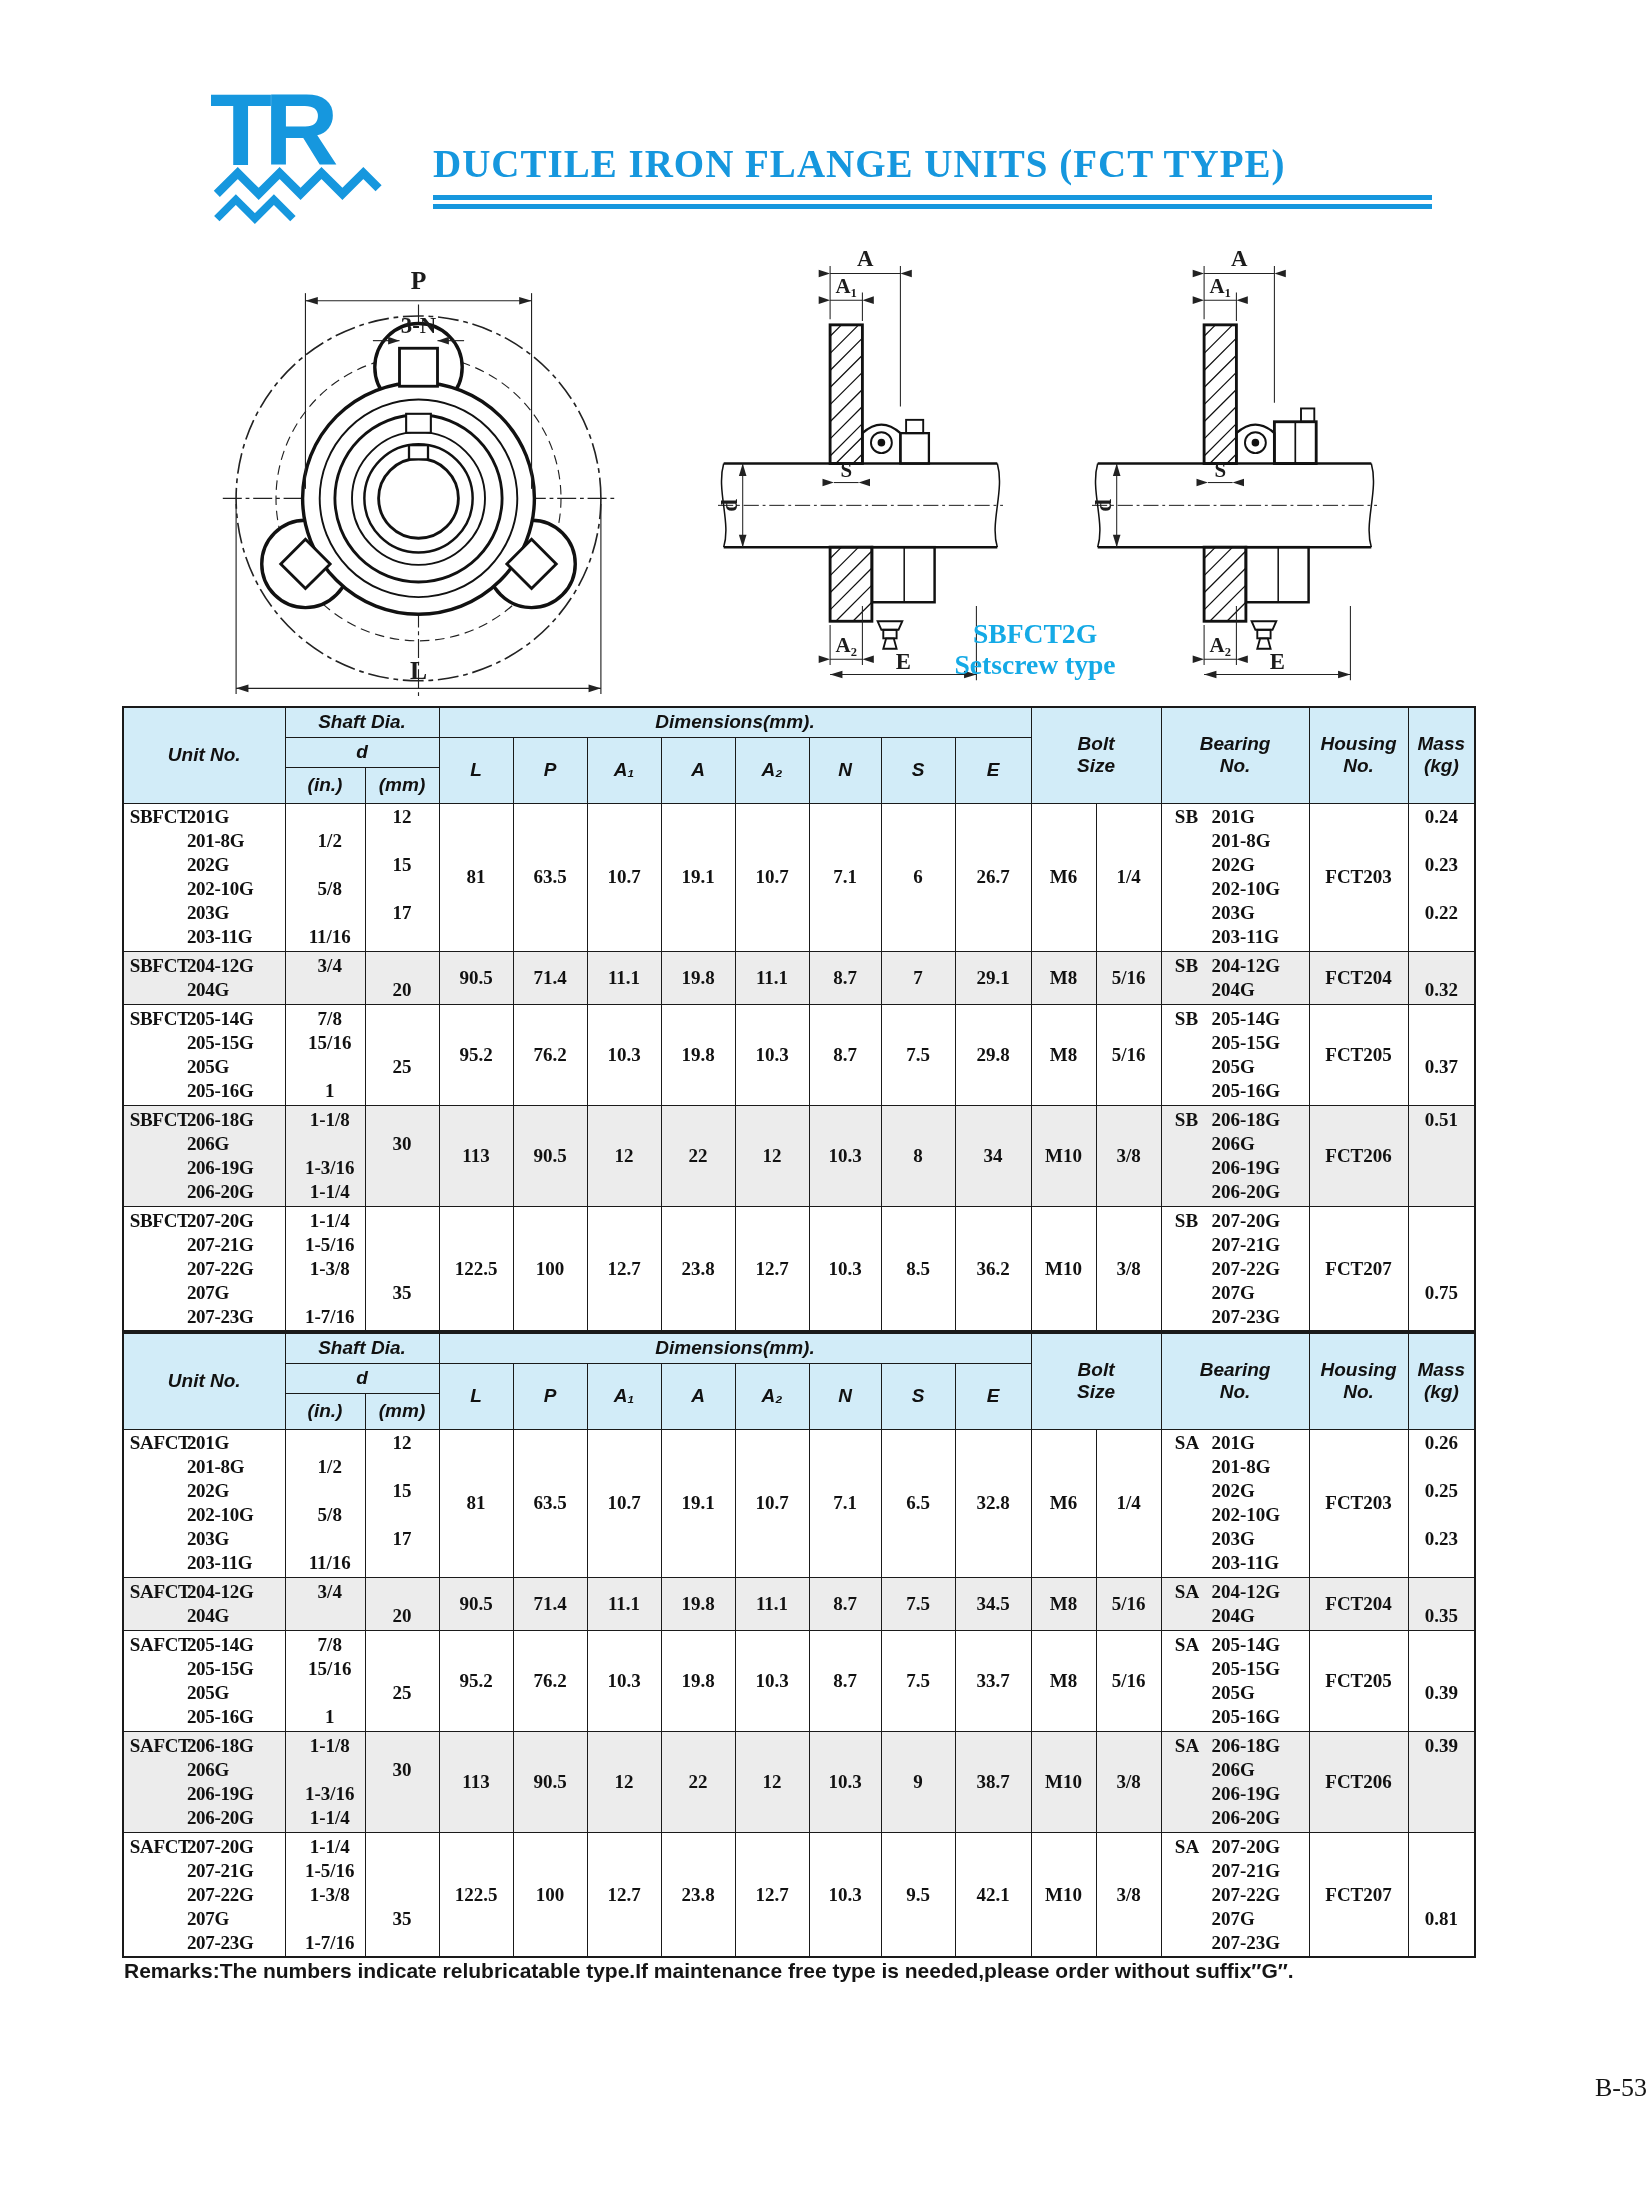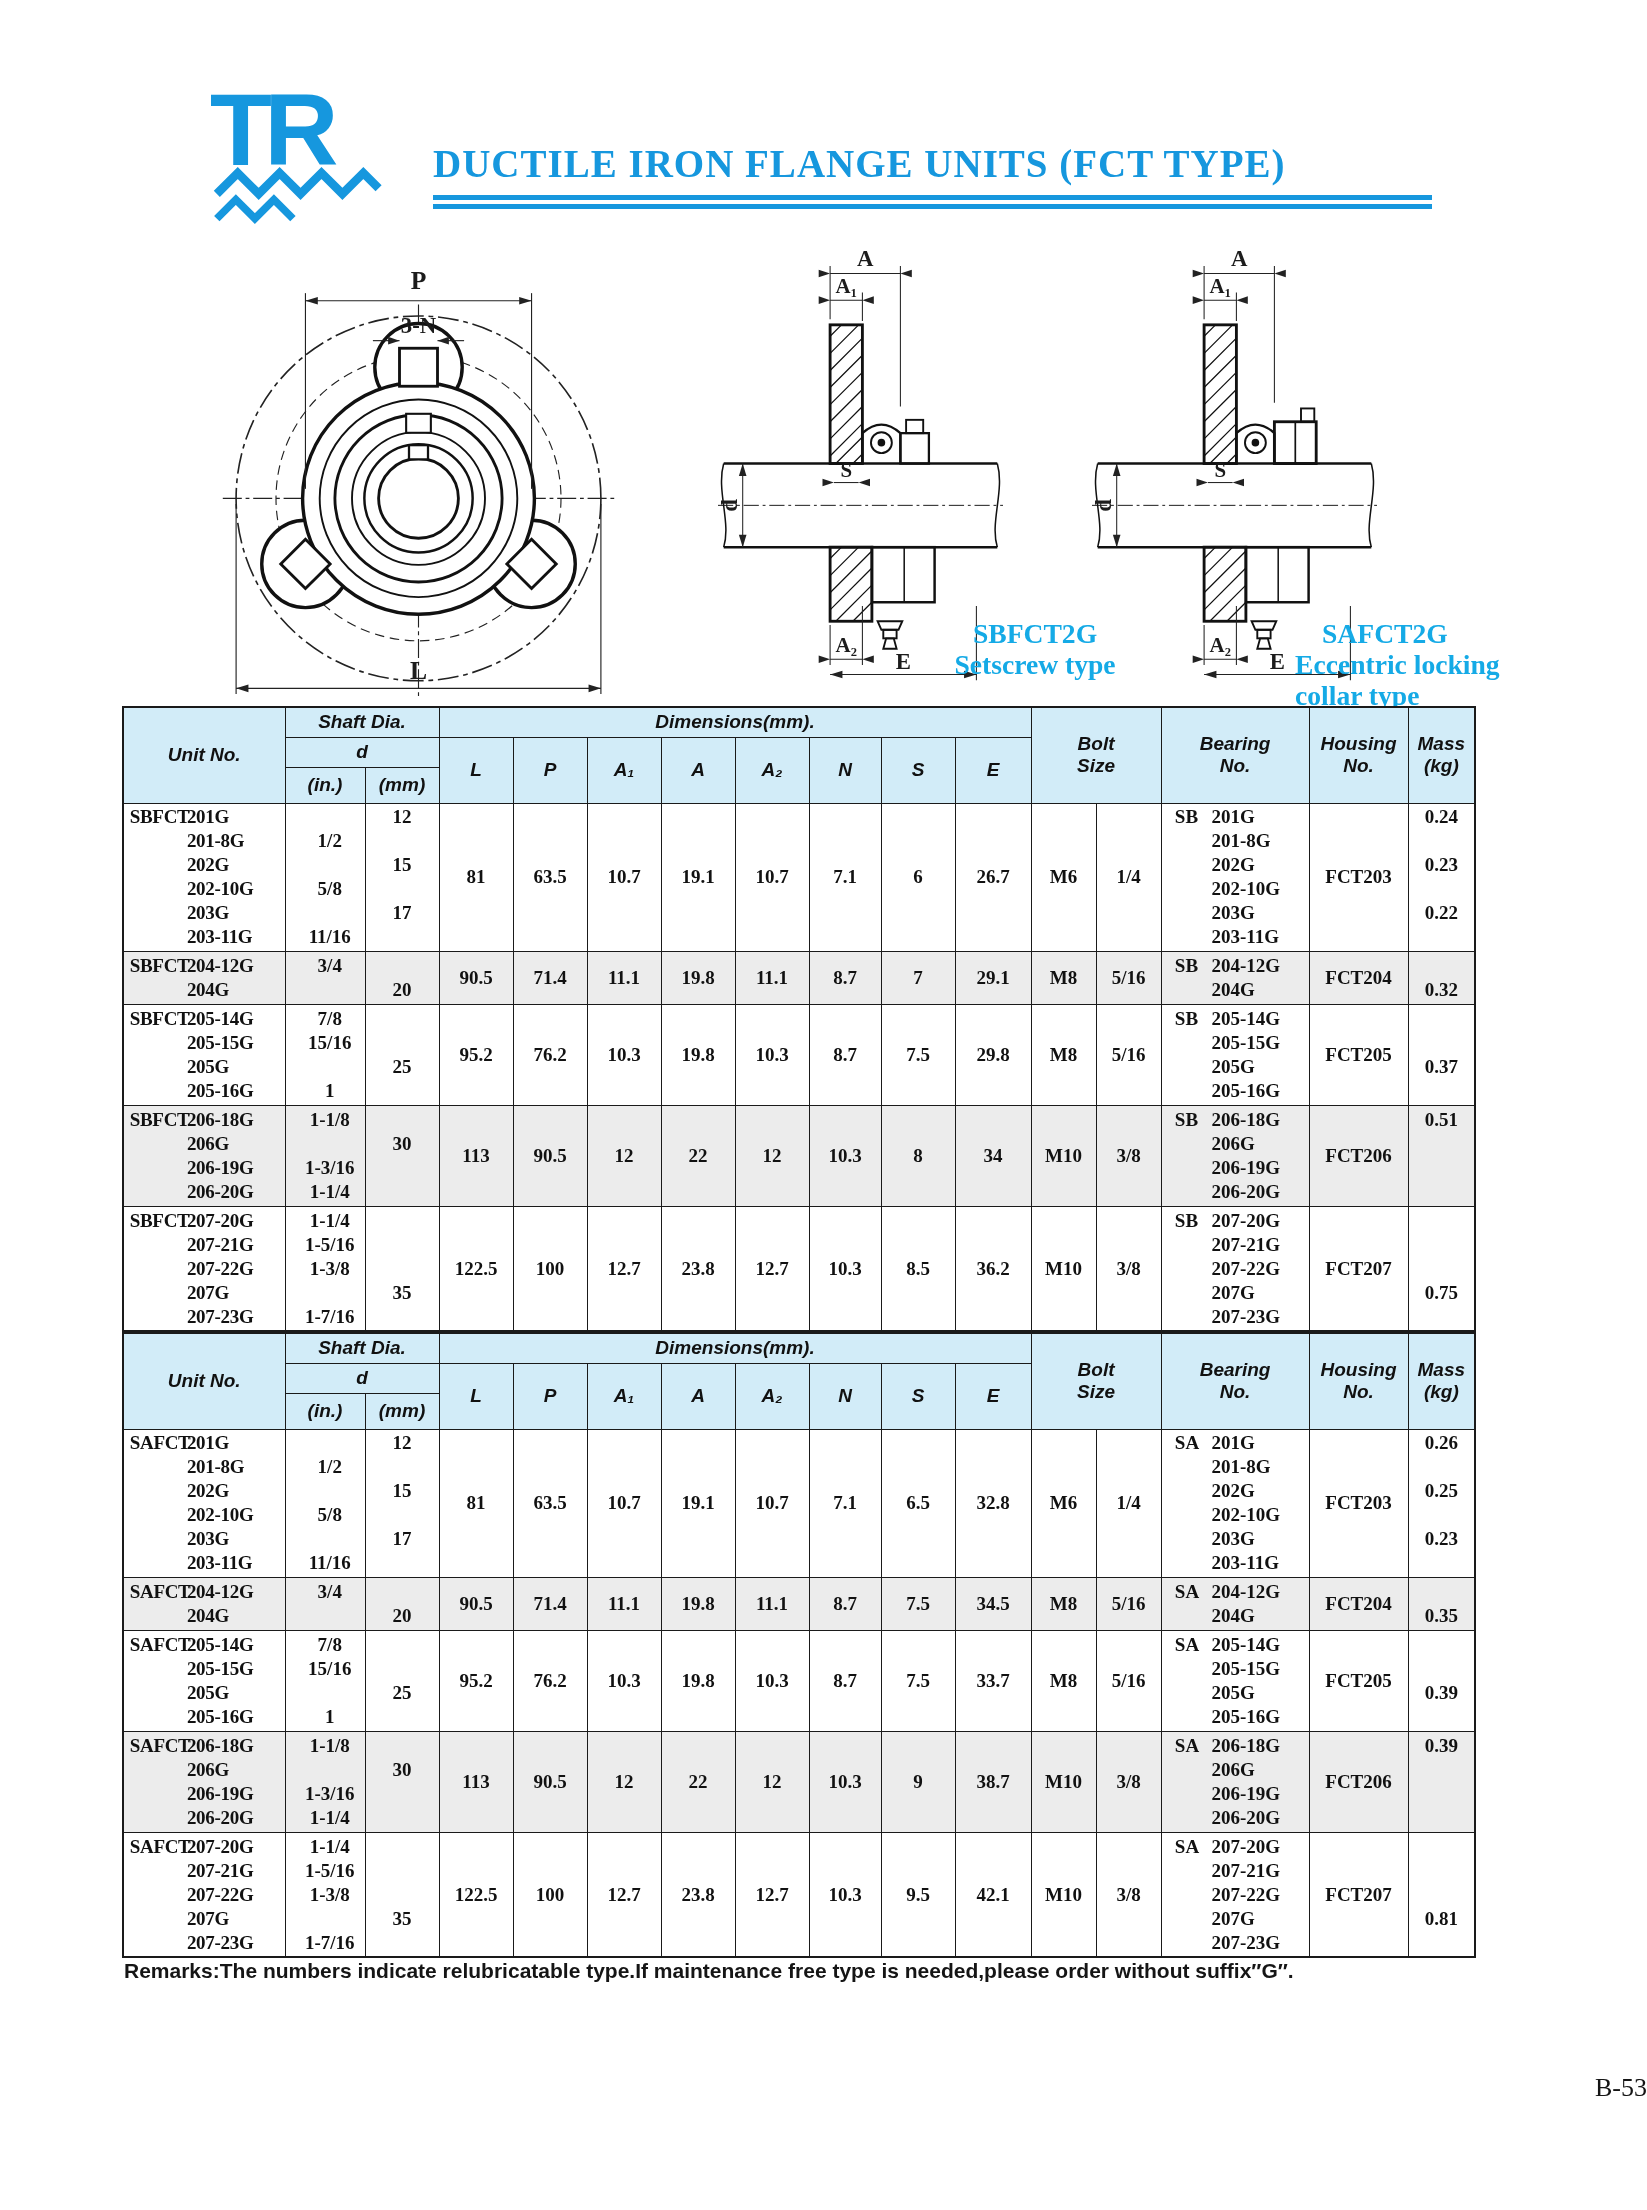--- a/index.html
+++ b/index.html
@@ -213,25 +213,20 @@
     <text class="dim" x="14" y="280" font-size="24" text-anchor="middle" transform="rotate(-90 14 274)">d</text>
     <text class="dim" x="135" y="244" font-size="22" text-anchor="middle">S</text>
     <text class="dim" x="135" y="428" font-size="22" text-anchor="middle">A₂</text>
     <text class="dim" x="195" y="446" font-size="24" text-anchor="middle">E</text>
   </svg>
 
   <div class="abs variant" style="left:921px;top:618px;width:228px;text-align:center">
     <div>SBFCT2G</div>
     <div>Setscrew type</div>
   </div>
-  <div class="abs variant" style="left:1295px;top:618px;width:266px;text-align:left">
-    <div class="ind">SAFCT2G</div>
-    <div>Eccentric locking</div>
-    <div>collar type</div>
-  </div>
 
   <table class="abs spec" style="left:122px;top:706px">
       <colgroup>
         <col style="width: 162px;">
         <col style="width: 80px;">
         <col style="width: 74px;">
         <col style="width: 74px;">
         <col style="width: 74px;">
         <col style="width: 74px;">
         <col style="width: 74px;">

